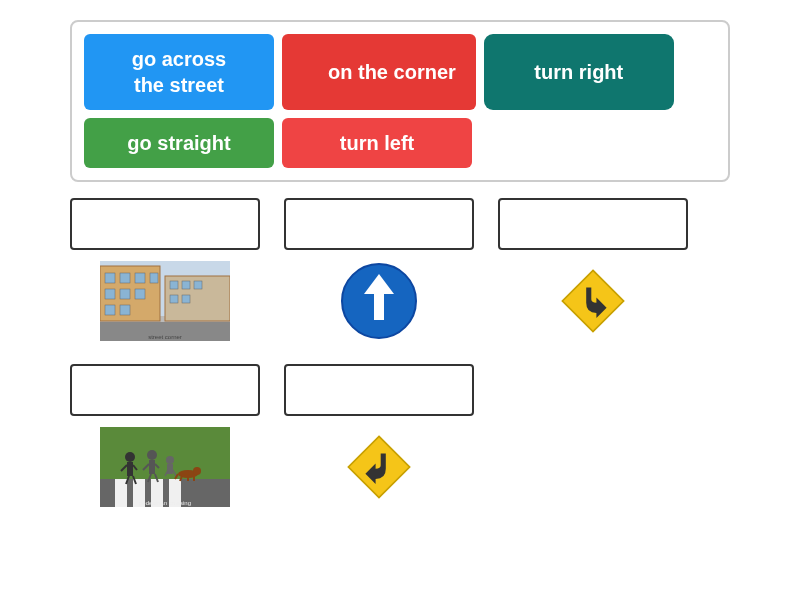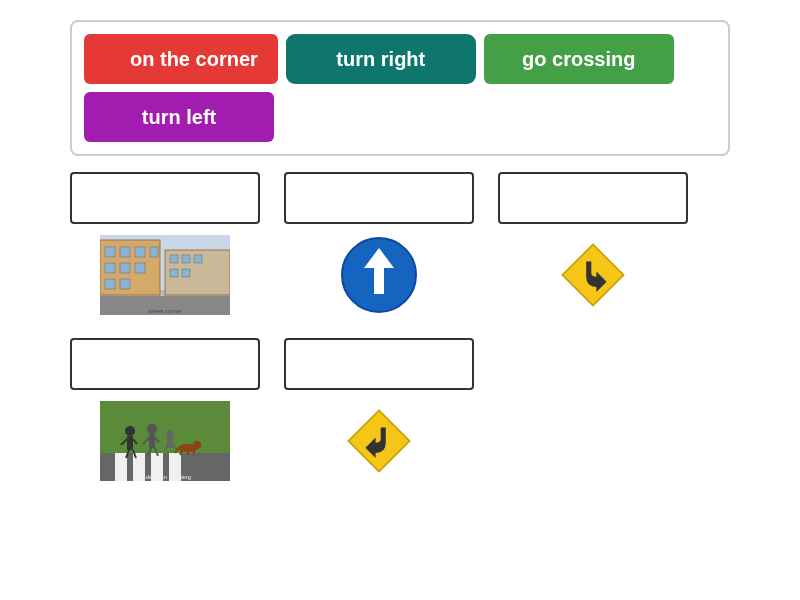--- a/index.html
+++ b/index.html
@@ -32,21 +32,21 @@
       cursor: pointer;
       min-width: 190px;
       text-align: center;
       line-height: 1.3;
     }
 
     .btn-blue   { background: #2196f3; }
     .btn-red    { background: #e53935; padding-left: 46px; }
     .btn-orange { background: #0f766e; border-radius: 9px; }
     .btn-green  { background: #43a047; }
-    .btn-purple { background: #a21caf; }
+    .btn-purple { background: #ef4444; }
 
     
     .match-area {
       margin: 0 70px;
       display: flex;
       flex-direction: column;
       gap: 0px;
     }
 
     .match-row {
@@ -95,23 +95,24 @@
     
     .sign-turn-left {
       width: 68px;
       height: 68px;
     }
   </style>
 </head>
 <body>
 
 <div class="word-bank">
+  <button class="word-btn btn-blue">go across<br>the street</button>
   <button class="word-btn btn-red">on the corner</button>
   <button class="word-btn btn-orange">turn right</button>
-  <button class="word-btn btn-green">go crossing</button>
+  <button class="word-btn btn-green">go straight</button>
   <button class="word-btn btn-purple">turn left</button>
 </div>
 
 <div class="match-area">
 
   <div class="match-row">
 
     <div class="match-cell">
       <div class="drop-box"></div>
       <div class="image-box">

